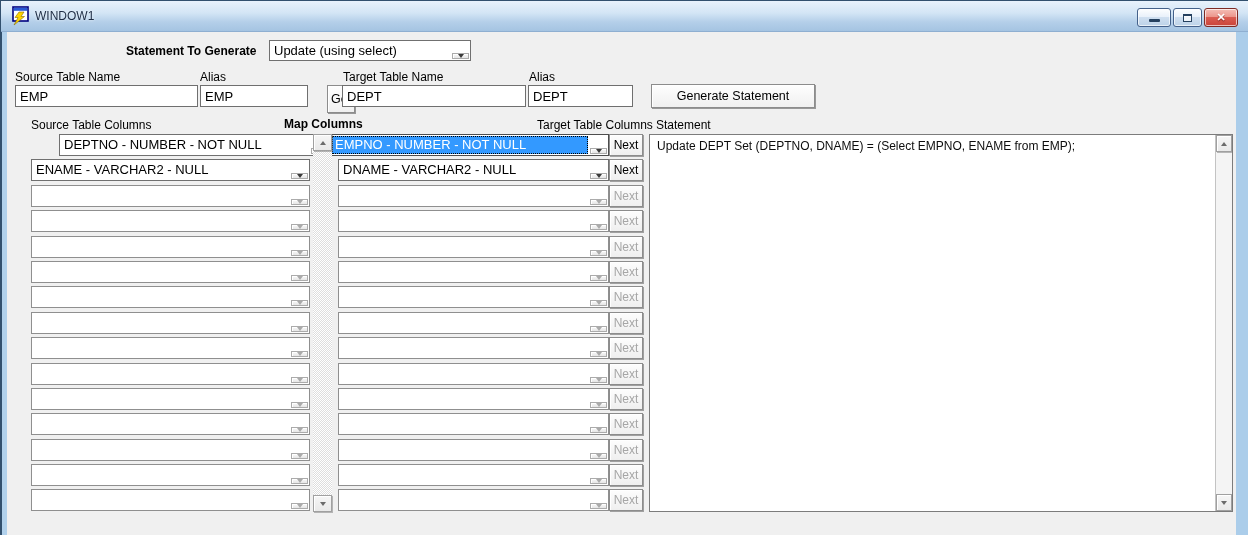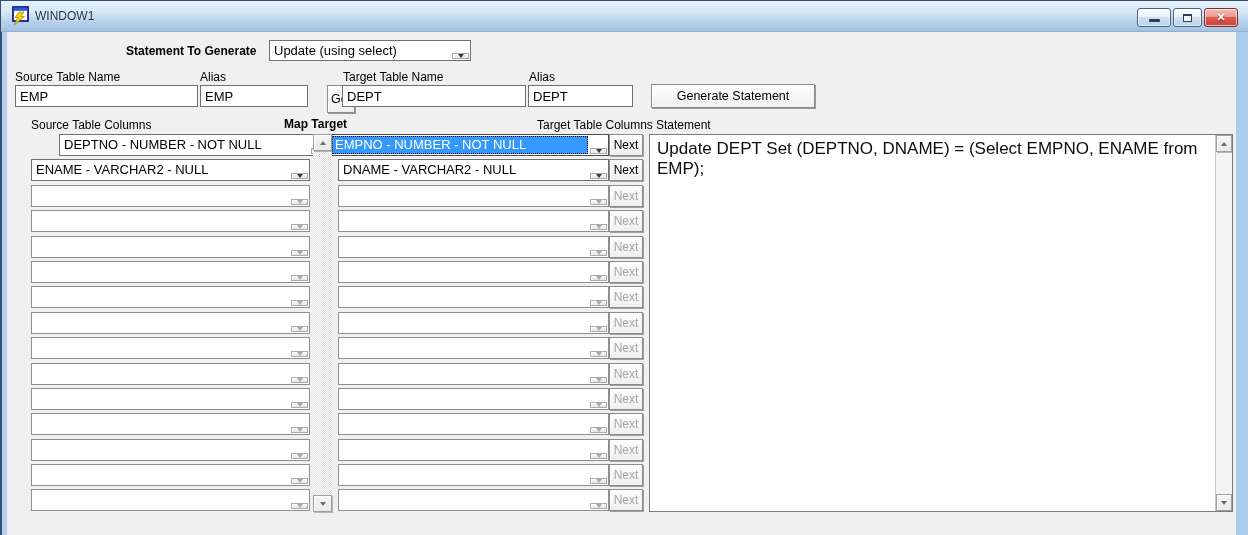--- a/index.html
+++ b/index.html
@@ -78,21 +78,21 @@
   .mid-scroll{left:306px;top:102px;width:19px;height:378px;}
   .sb-btn{height:17px;background:linear-gradient(#f6f6f6,#e9e9e9);border:1px solid #a0a0a0;
     box-shadow:inset 1px 1px 0 #fff,1px 1px 0 rgba(120,120,120,.5);
     display:flex;align-items:center;justify-content:center;}
   .tri-up{width:0;height:0;border-left:3.5px solid transparent;border-right:3.5px solid transparent;border-bottom:4px solid #6b6b6b;}
   .tri-dn{width:0;height:0;border-left:3.5px solid transparent;border-right:3.5px solid transparent;border-top:4px solid #6b6b6b;}
 
   
   .stmt-box{position:absolute;left:642px;top:102px;width:584px;height:378px;border:1px solid #7c7c7c;background:#fff;}
   .stmt-text{position:absolute;left:0;top:0;right:17px;bottom:0;padding:4px 7px;
-    font-size:17px;color:#0d0d0d;white-space:pre-wrap;overflow:hidden;}
+    font-size:12px;color:#0d0d0d;white-space:pre-wrap;overflow:hidden;}
   .stmt-scroll{position:absolute;right:0;top:0;bottom:0;width:17px;border-left:1px solid #c3c3c3;
     background:#f4f4f4;display:flex;flex-direction:column;justify-content:space-between;}
 </style>
 </head>
 <body>
 
 <div class="window">
 
   <div class="titlebar">
     <span class="app-icon">
@@ -136,21 +136,21 @@
 
     <input class="field" style="left: 8px; top: 53px; width: 183px;" value="EMP">
     <input class="field" style="left: 193px; top: 53px; width: 108px;" value="EMP">
     <button class="btn" style="left:320px;top:53px;width:28px;height:28px;">Get</button>
     <input class="field" style="left: 335px; top: 53px; width: 184px;" value="DEPT">
     <input class="field" style="left: 521px; top: 53px; width: 105px;" value="DEPT">
 
     <button class="btn" style="left:644px;top:52px;width:164px;height:24px;">Generate Statement</button>
 
     <span class="lbl" style="left:24px;top:86px;">Source Table Columns</span>
-    <span class="lbl bold" style="left:277px;top:85px;">Map Target</span>
+    <span class="lbl bold" style="left:277px;top:85px;">Map Columns</span>
     <span class="lbl" style="left:530px;top:86px;">Target Table Columns</span>
     <span class="lbl" style="left:649px;top:86px;">Statement</span>
 
     <div class="rows">
         <div class="map-row">
     <div class="combo tgt tgt-combo">
       <span class="combo-text tgt-text">DEPTNO - NUMBER - NOT NULL</span>
       <span class="combo-btn">
               <i class="tri"></i>
             </span>

